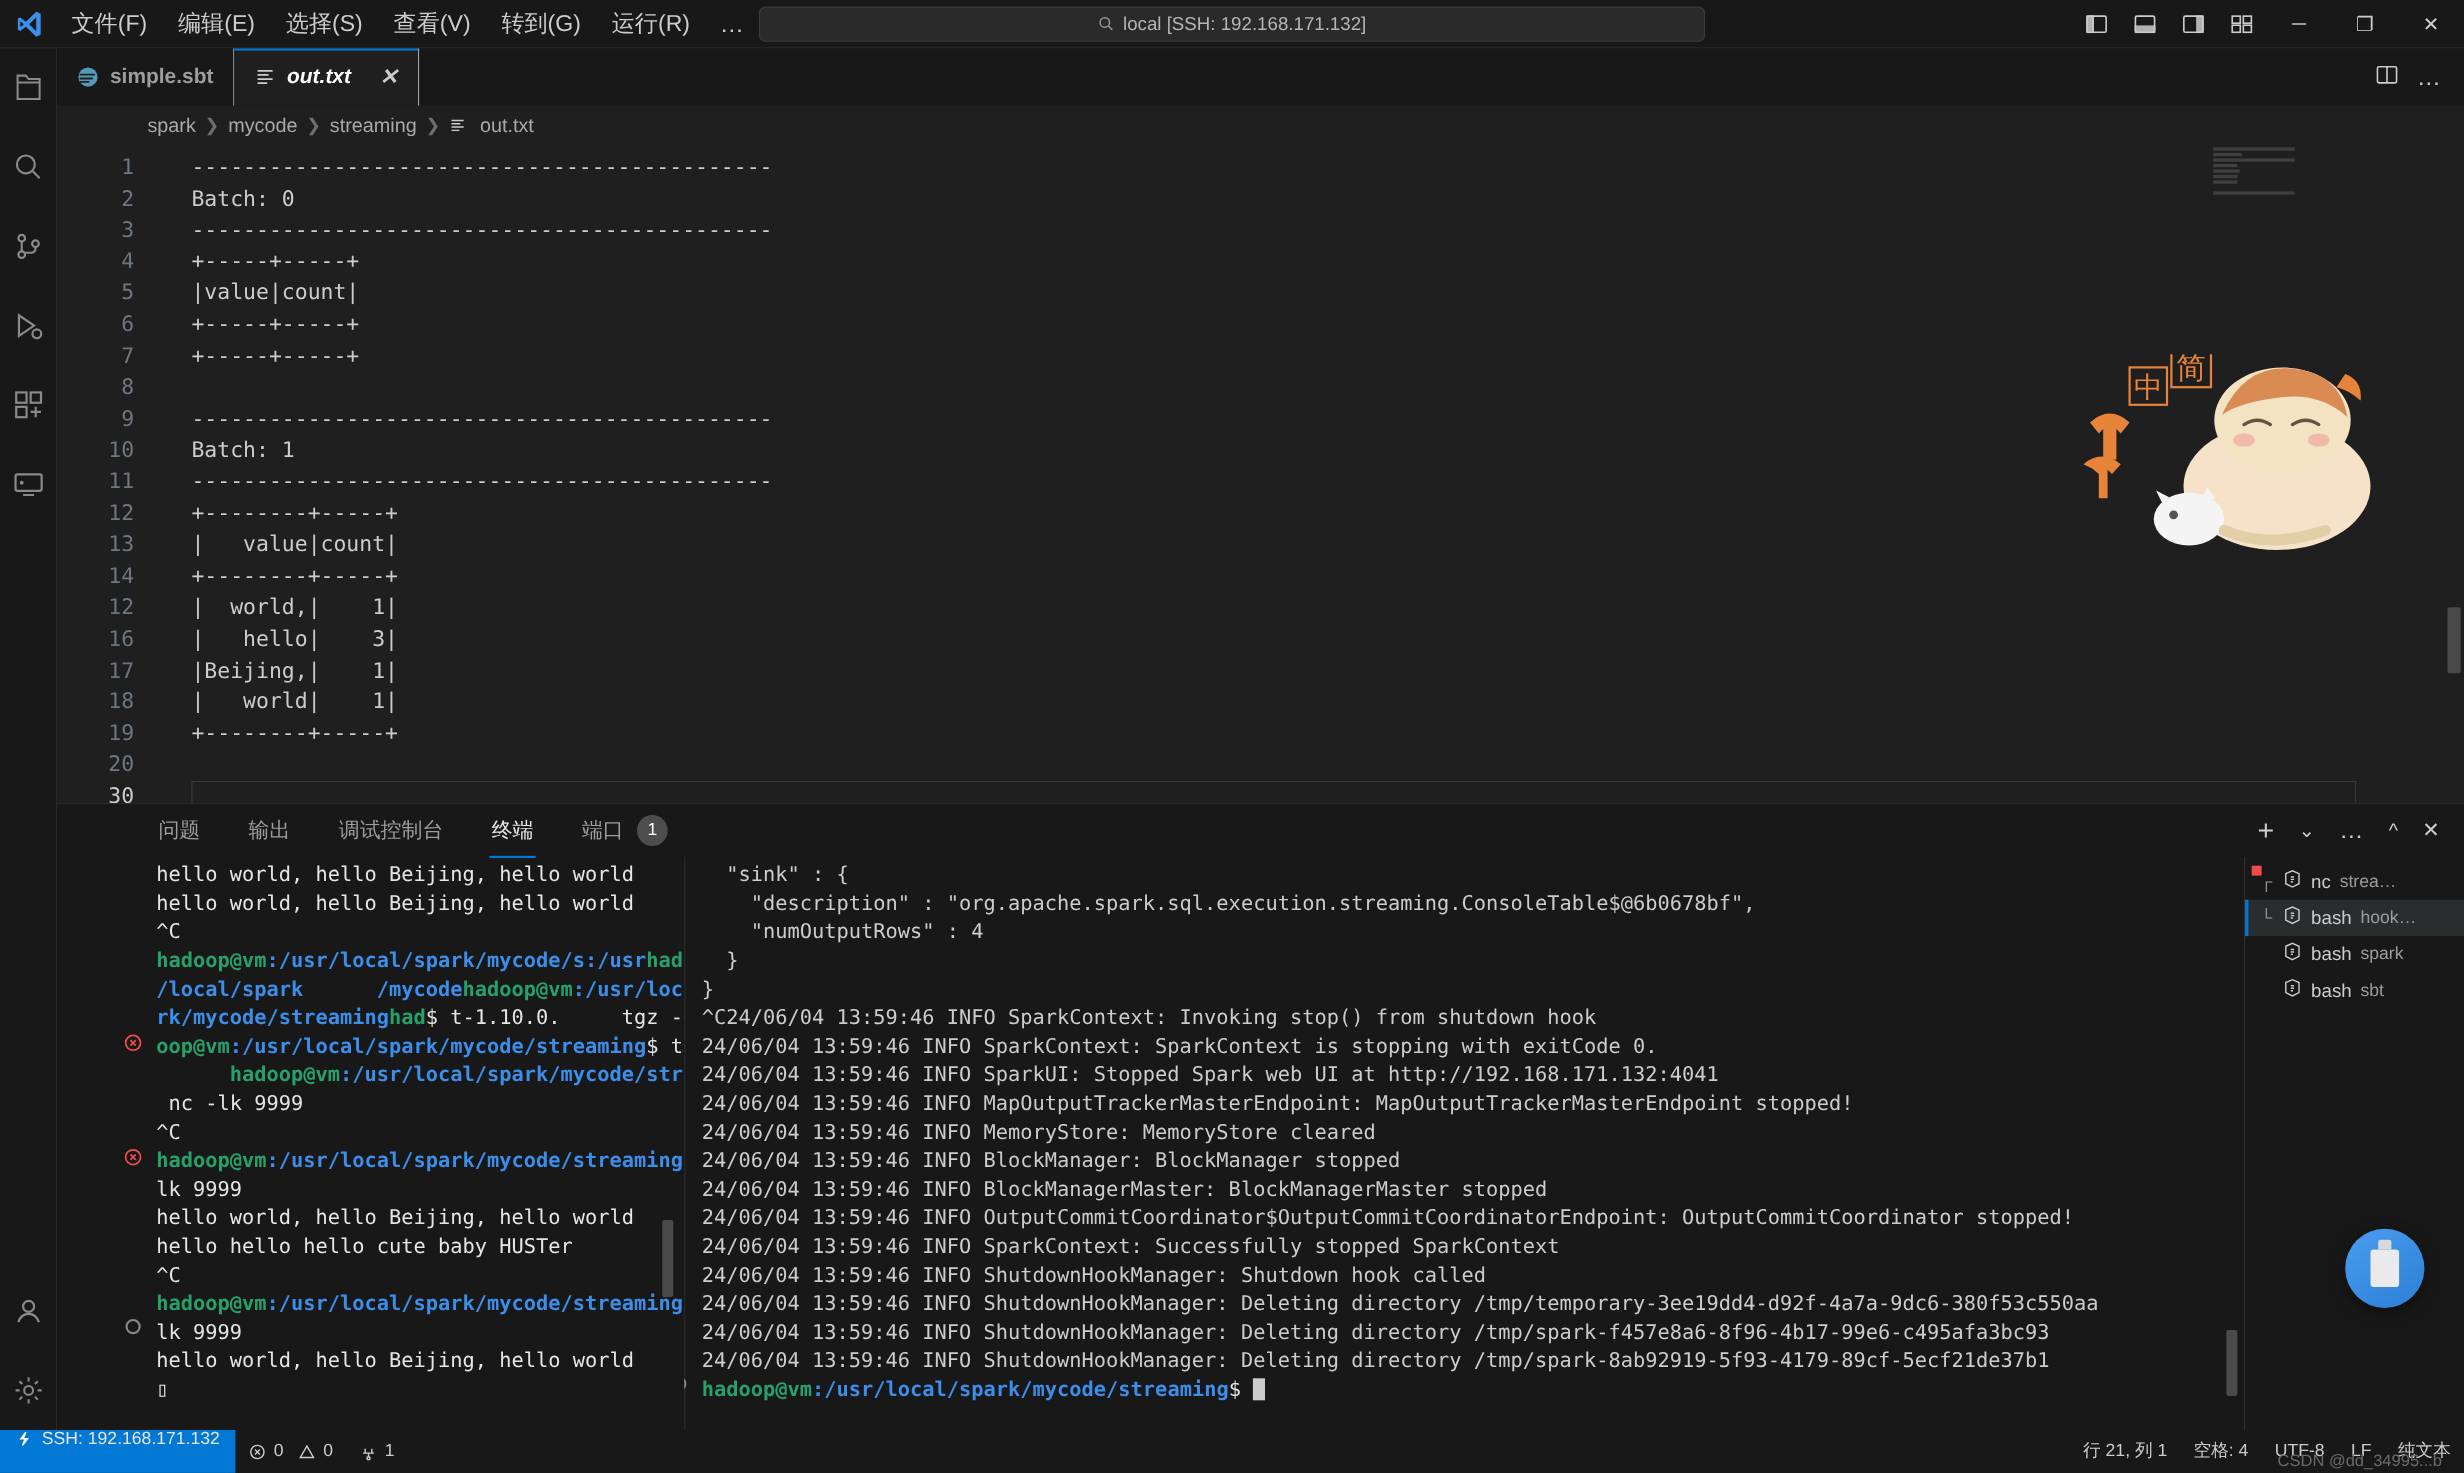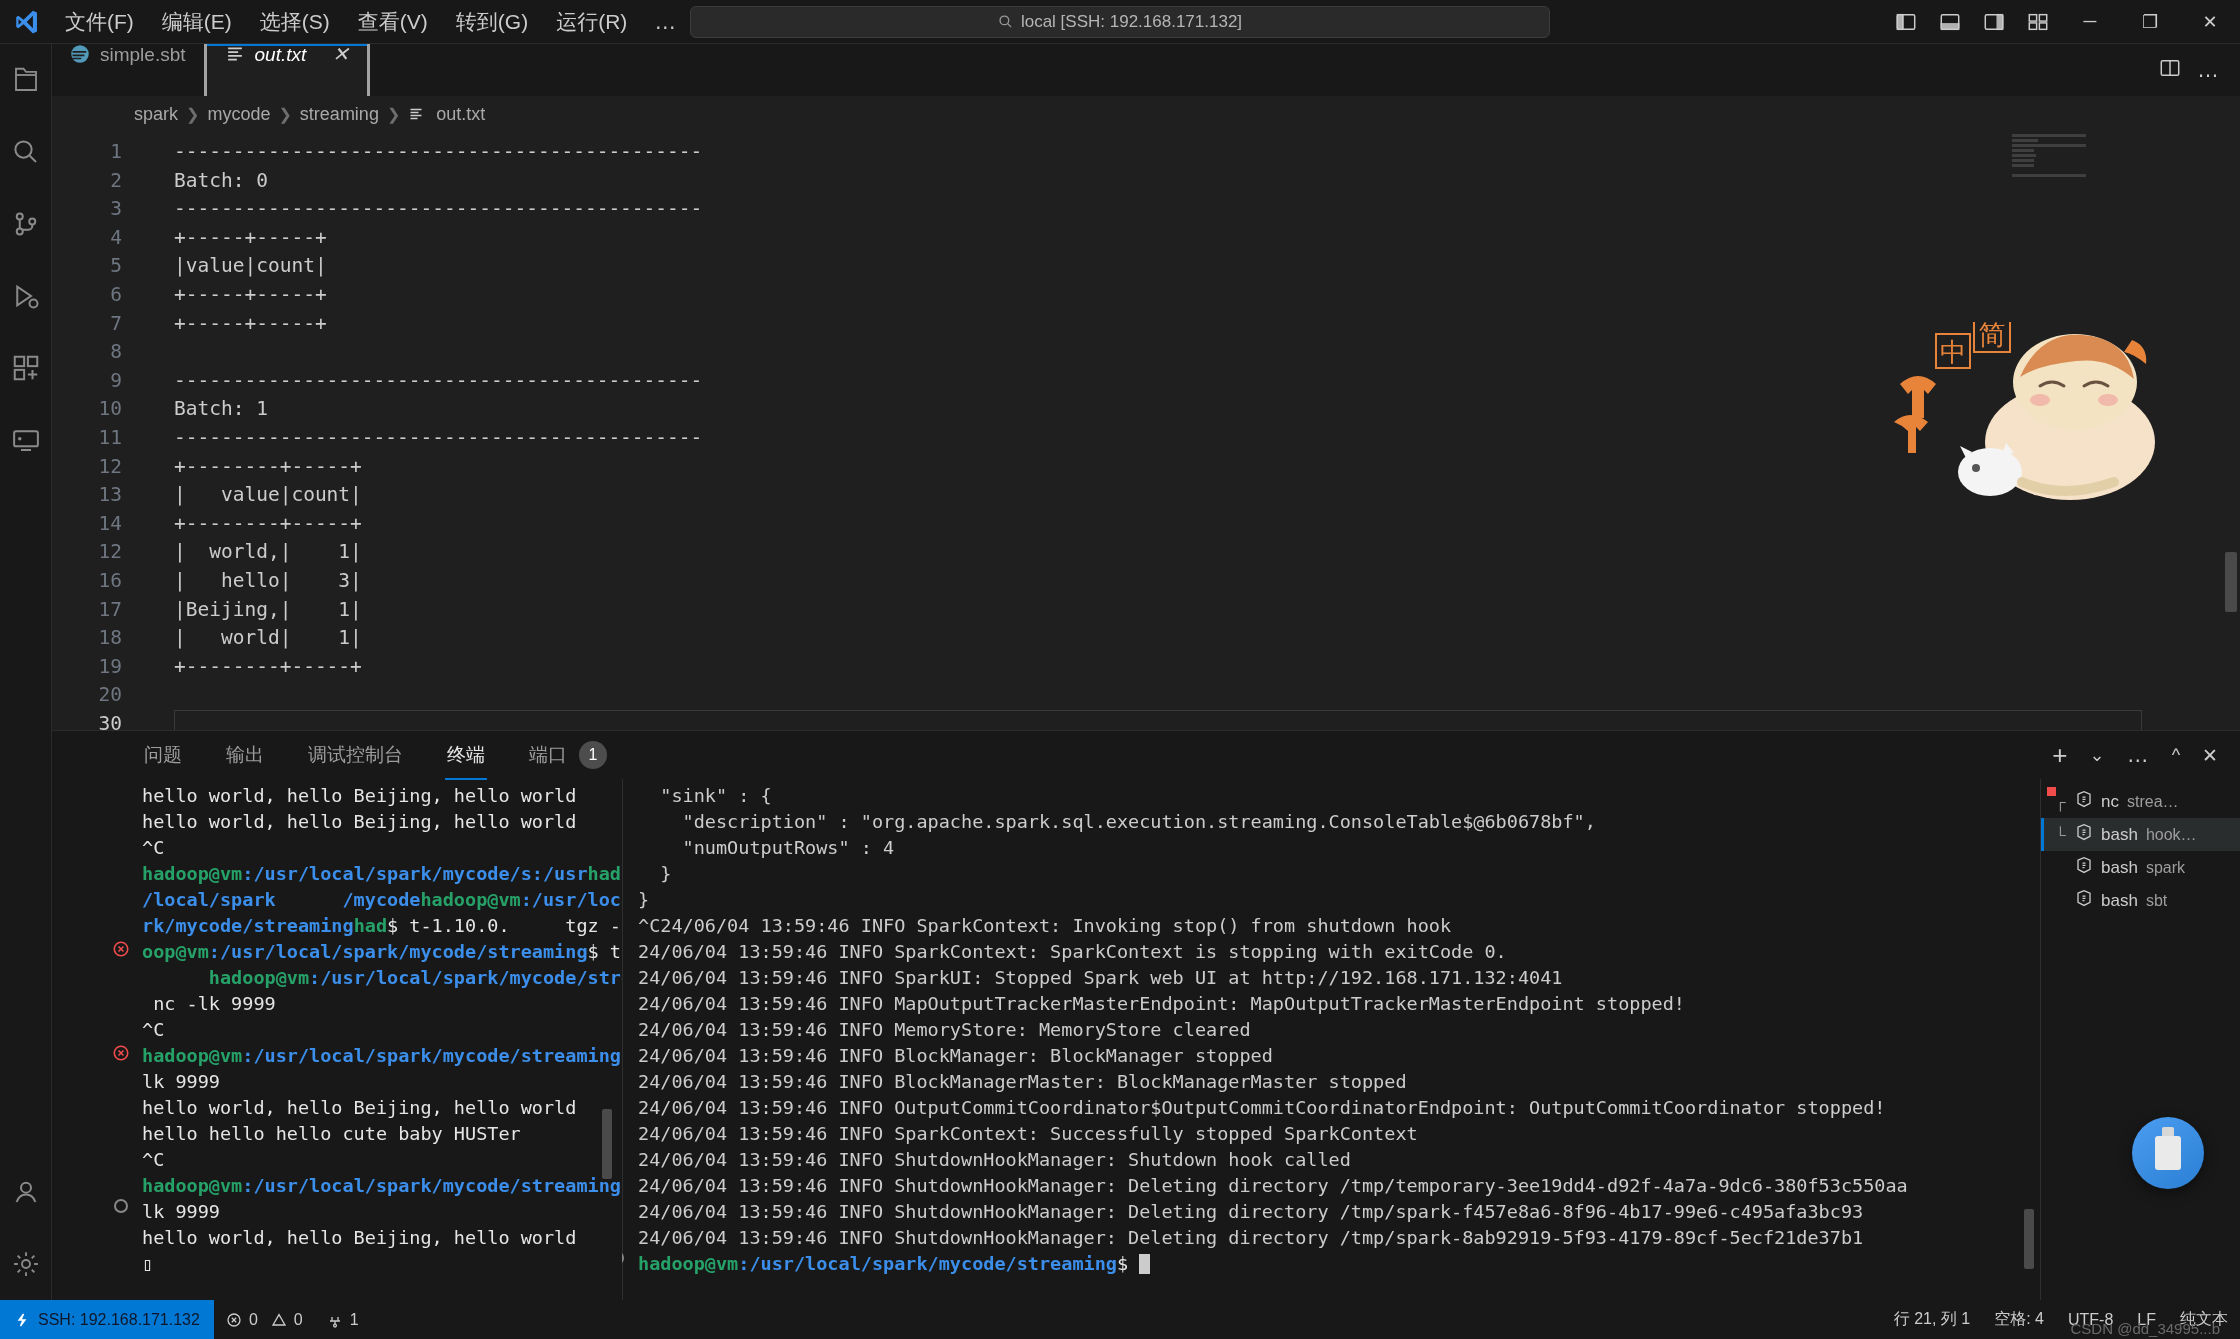--- a/index.html
+++ b/index.html
@@ -36,22 +36,22 @@
   .act { width:52px; height:72px; display:flex; align-items:center; justify-content:center;
     color:#8a8a8a; position:relative; }
   .act svg { width:30px; height:30px; }
   .act-bottom { margin-top:auto; }
 
   
   .main { flex:1; display:flex; flex-direction:column; min-width:0; background:#1f1f1f; }
 
   
   .tabsrow { height:52px; background:#181818; display:flex; align-items:stretch; position:relative; }
-  .tab { display:flex; gap:10px; padding:0 18px; font-size:19px;
-    background:#181818; color:#9d9d9d; border-right:3px solid #a3a3a3; min-width:150px; position:relative; }
+  .tab { display:flex; align-items:center; gap:10px; padding:0 18px; font-size:19px;
+    background:#181818; color:#9d9d9d; border-right:1px solid #a3a3a3; min-width:150px; position:relative;font-weight:bold; }
   .tab.active { background:#1f1f1f; color:#ffffff; font-style:italic; }
   .tab.active::after { content:""; position:absolute; left:0; right:0; top:0; height:2px; background:#0078d4; }
   .tab .ficon { width:20px; height:20px; display:flex; align-items:center; justify-content:center; }
   .tab .close { margin-left:16px; font-size:20px; color:#cccccc; line-height:1; }
   .tabsrow-right { margin-left:auto; display:flex; align-items:center; gap:16px; padding-right:20px; color:#cccccc; }
   .tabsrow-right svg { width:22px; height:22px; }
   .tabsrow-right .dots { font-size:22px; letter-spacing:1px; }
 
   
   .breadcrumb { height:36px; display:flex; align-items:center; padding-left:82px; gap:8px;
@@ -112,21 +112,21 @@
   .tli { display:flex; align-items:center; gap:8px; height:33px; padding-left:14px; font-size:17px; color:#cccccc; position:relative; }
   .tli.sel { background:#2a2d2e; }
   .tli.sel::before { content:""; position:absolute; left:0; top:0; bottom:0; width:3px; background:#0078d4; }
   .tli .tree { color:#9d9d9d; font-size:15px; width:12px; }
   .tli .sub { color:#9d9d9d; font-size:16px; }
   .tli svg { width:18px; height:18px; flex:0 0 auto; }
   .redmark { position:absolute; left:6px; top:8px; width:9px; height:9px; background:#f14c4c; }
 
   
   .status { height:39px; background:#181818; display:flex; align-items:center; font-size:16px; color:#cccccc; }
-  .remote { background:#0078d4; color:#0f172a; height:39px; display:flex; align-items:center; gap:8px; padding:0 14px; font-size:16px; }
+  .remote { background:#0078d4; color:#e5e5e5; height:39px; display:flex; gap:8px; padding:0 14px; font-size:16px; }
   .remote svg { width:16px; height:16px; }
   .st-item { display:flex; align-items:center; gap:7px; padding:0 12px; height:39px; }
   .st-item svg { width:16px; height:16px; }
   .st-right { margin-left:auto; display:flex; align-items:center; }
   .watermark { position:absolute; right:12px; bottom:6px; font-size:15px; color:#6a6a6a; }
 
   
   .fab { position:absolute; right:36px; bottom:110px; width:72px; height:72px; border-radius:50%;
     background:linear-gradient(145deg,#4a9df0,#2b7fd4); display:flex; align-items:center; justify-content:center;
     box-shadow:0 4px 14px rgba(0,0,0,.45); }

